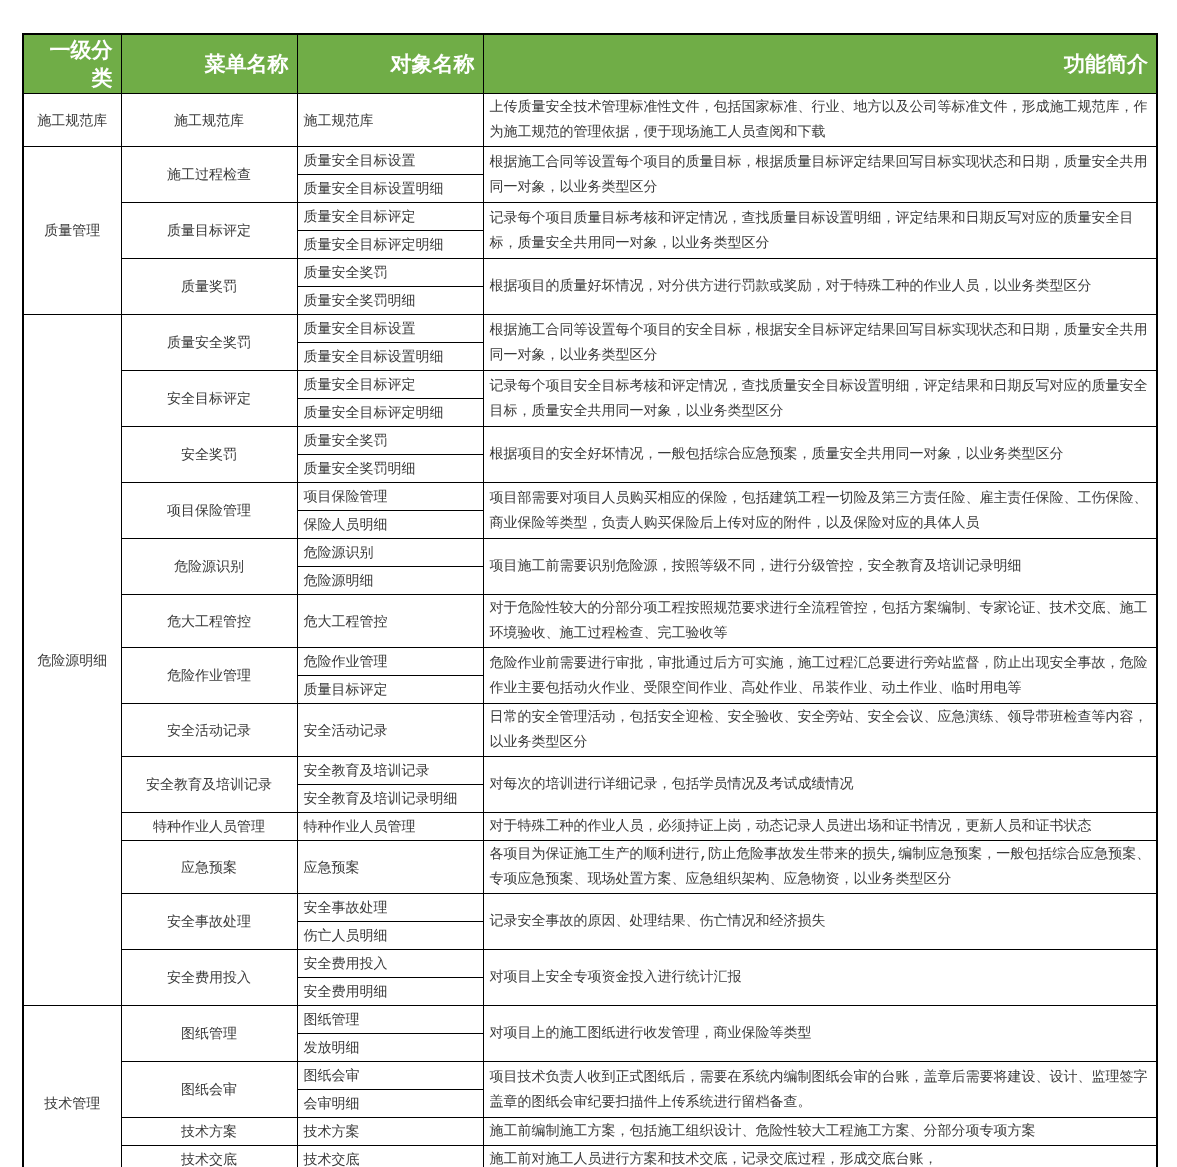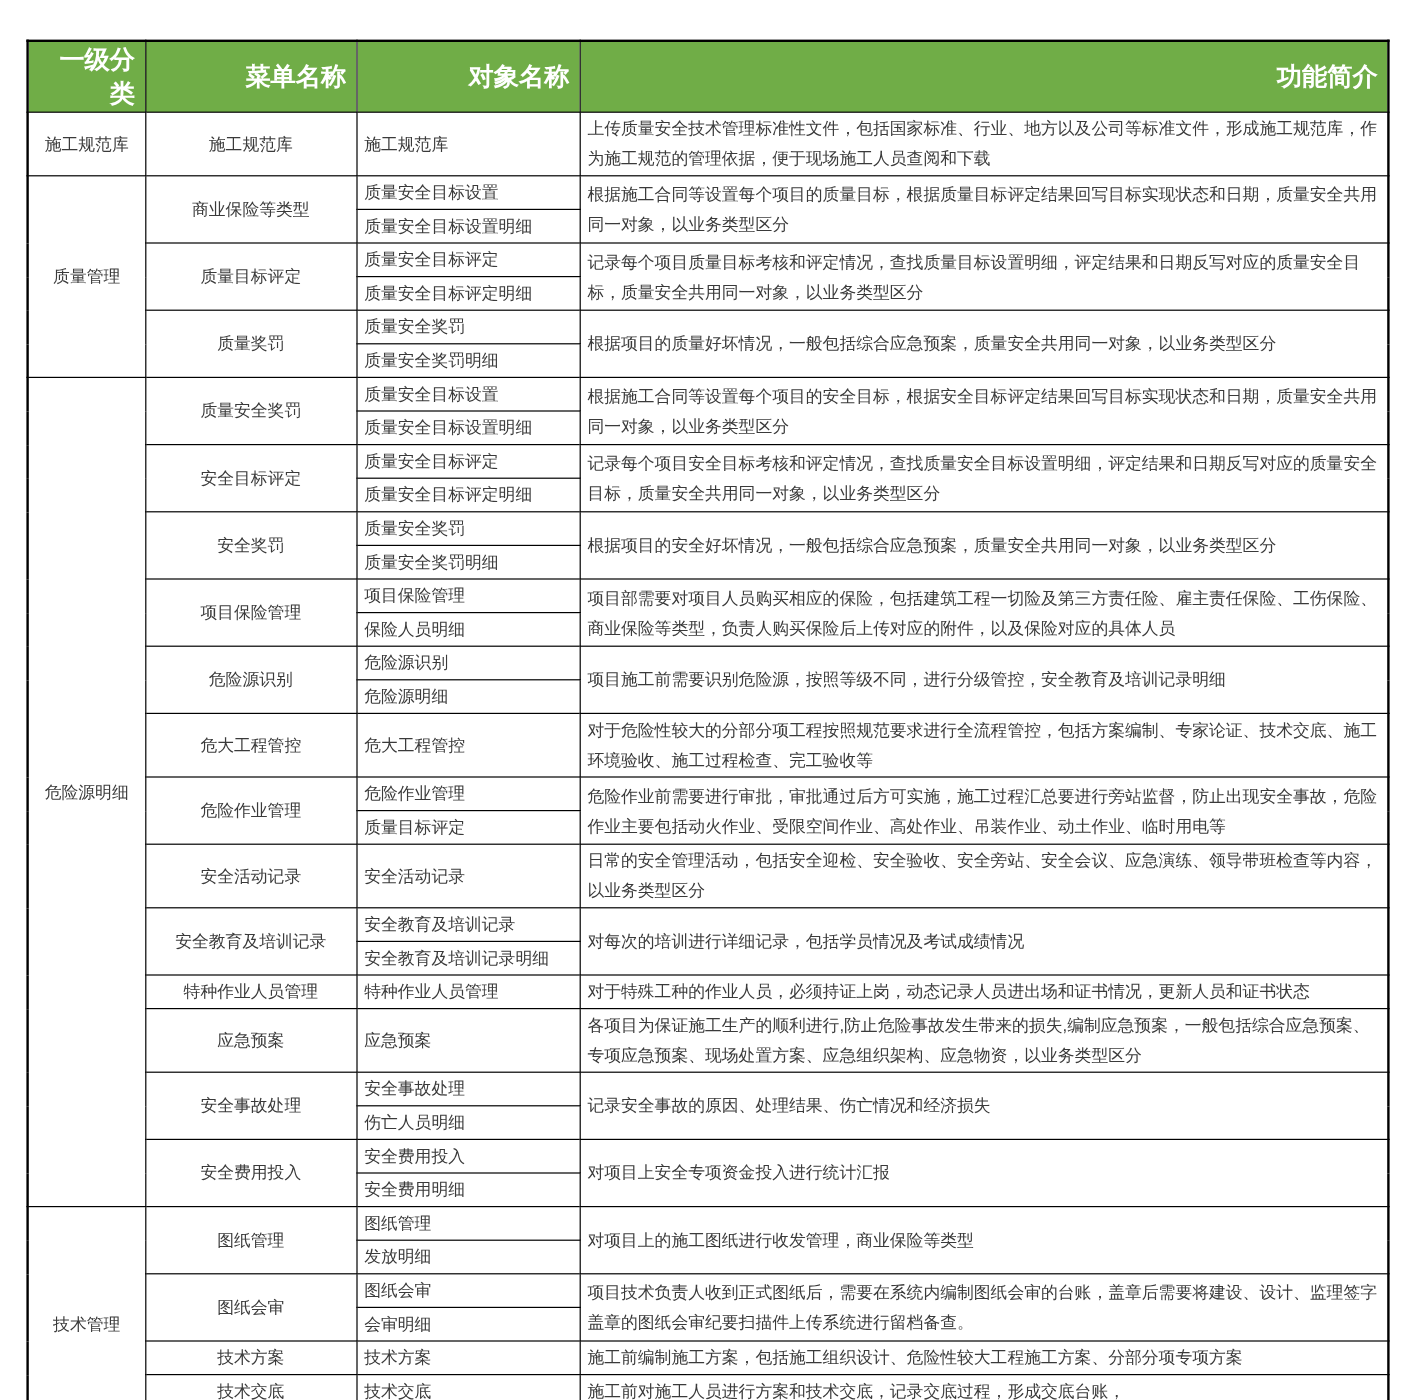--- a/index.html
+++ b/index.html
@@ -40,21 +40,21 @@
     color: var(--body-text, #3a3a3a);
     height: 26px;
     line-height: 25px;
     padding: 1px 5px;
     vertical-align: middle;
     background: #ffffff;
   }
   td.cat  { text-align: center; }
   td.menu { text-align: center; }
   td.obj  { text-align: left; padding-left: 6px; }
-  td.desc { text-align: left; padding-left: 6px; padding-right: 4px; }
+  td.desc { text-align: left; padding-left: 6px; padding-right: 4px; font-family: Liberation Mono, monospace; }
 </style>
 </head>
 <body>
 
 <div class="page">
   <table class="spec-table">
     <colgroup>
       <col style="width:98px">
       <col style="width:176px">
       <col style="width:186px">
@@ -70,39 +70,39 @@
     </thead>
     <tbody id="table-body">
         <tr>
           <td class="cat" rowspan="1">施工规范库</td>
           <td class="menu" rowspan="1">施工规范库</td>
           <td class="obj">施工规范库</td>
           <td class="desc" rowspan="1">上传质量安全技术管理标准性文件，包括国家标准、行业、地方以及公司等标准文件，形成施工规范库，作为施工规范的管理依据，便于现场施工人员查阅和下载</td>
         </tr>
         <tr>
           <td class="cat" rowspan="6">质量管理</td>
-          <td class="menu" rowspan="2">商业保险等类型</td>
+          <td class="menu" rowspan="2">施工过程检查</td>
           <td class="obj">质量安全目标设置</td>
           <td class="desc" rowspan="2">根据施工合同等设置每个项目的质量目标，根据质量目标评定结果回写目标实现状态和日期，质量安全共用同一对象，以业务类型区分</td>
         </tr>
         <tr>
           <td class="obj">质量安全目标设置明细</td>
         </tr>
         <tr>
           <td class="menu" rowspan="2">质量目标评定</td>
           <td class="obj">质量安全目标评定</td>
           <td class="desc" rowspan="2">记录每个项目质量目标考核和评定情况，查找质量目标设置明细，评定结果和日期反写对应的质量安全目标，质量安全共用同一对象，以业务类型区分</td>
         </tr>
         <tr>
           <td class="obj">质量安全目标评定明细</td>
         </tr>
         <tr>
           <td class="menu" rowspan="2">质量奖罚</td>
           <td class="obj">质量安全奖罚</td>
-          <td class="desc" rowspan="2">根据项目的质量好坏情况，一般包括综合应急预案，质量安全共用同一对象，以业务类型区分</td>
+          <td class="desc" rowspan="2">根据项目的质量好坏情况，对分供方进行罚款或奖励，对于特殊工种的作业人员，以业务类型区分</td>
         </tr>
         <tr>
           <td class="obj">质量安全奖罚明细</td>
         </tr>
         <tr>
           <td class="cat" rowspan="22">危险源明细</td>
           <td class="menu" rowspan="2">质量安全奖罚</td>
           <td class="obj">质量安全目标设置</td>
           <td class="desc" rowspan="2">根据施工合同等设置每个项目的安全目标，根据安全目标评定结果回写目标实现状态和日期，质量安全共用同一对象，以业务类型区分</td>
         </tr>

